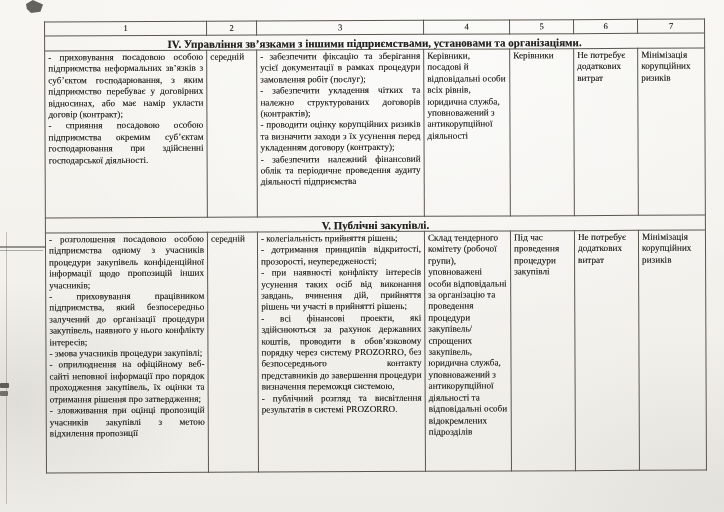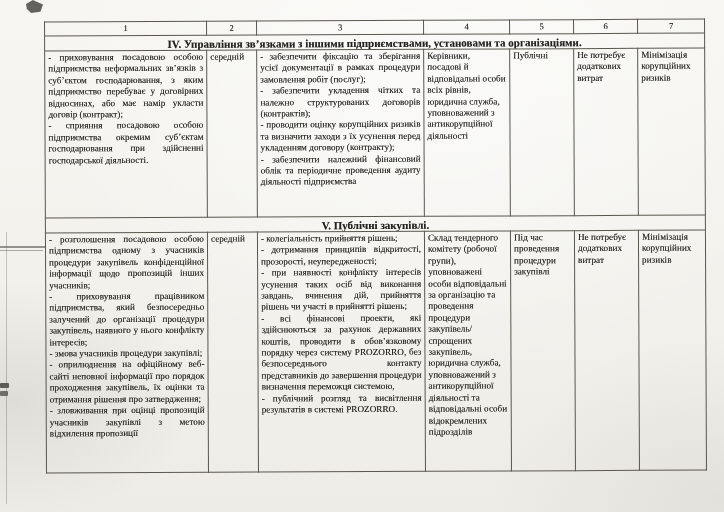--- a/index.html
+++ b/index.html
@@ -83,21 +83,21 @@
 
       <tr class="r-iv">
         <td class="c-just">- приховування посадовою особою підприємства неформальних зв’язків з суб’єктом господарювання, з яким підприємство перебуває у договірних відносинах, або має намір укласти договір (контракт);
 - сприяння посадовою особою підприємства окремим суб’єктам господарювання при здійсненні господарської діяльності.</td>
         <td class="c-plain">середній</td>
         <td class="c-just">- забезпечити фіксацію та зберігання усієї документації в рамках процедури замовлення робіт (послуг);
 - забезпечити укладення чітких та належно структурованих договорів (контрактів);
 - проводити оцінку корупційних ризиків та визначити заходи з їх усунення перед укладенням договору (контракту);
 - забезпечити належний фінансовий облік та періодичне проведення аудиту діяльності підприємства</td>
         <td class="c-plain">Керівники, посадові й відповідальні особи всіх рівнів, юридична служба, уповноважений з антикорупційної діяльності</td>
-        <td class="c-plain">Публічні</td>
+        <td class="c-plain">Керівники</td>
         <td class="c-plain">Не потребує додаткових витрат</td>
         <td class="c-plain">Мінімізація корупційних ризиків</td>
       </tr>
 
       <tr class="r-sec">
         <td colspan="7">V. Публічні закупівлі.</td>
       </tr>
 
       <tr class="r-v">
         <td class="c-just">- розголошення посадовою особою підприємства одному з учасників процедури закупівель конфіденційної інформації щодо пропозицій інших учасників;

